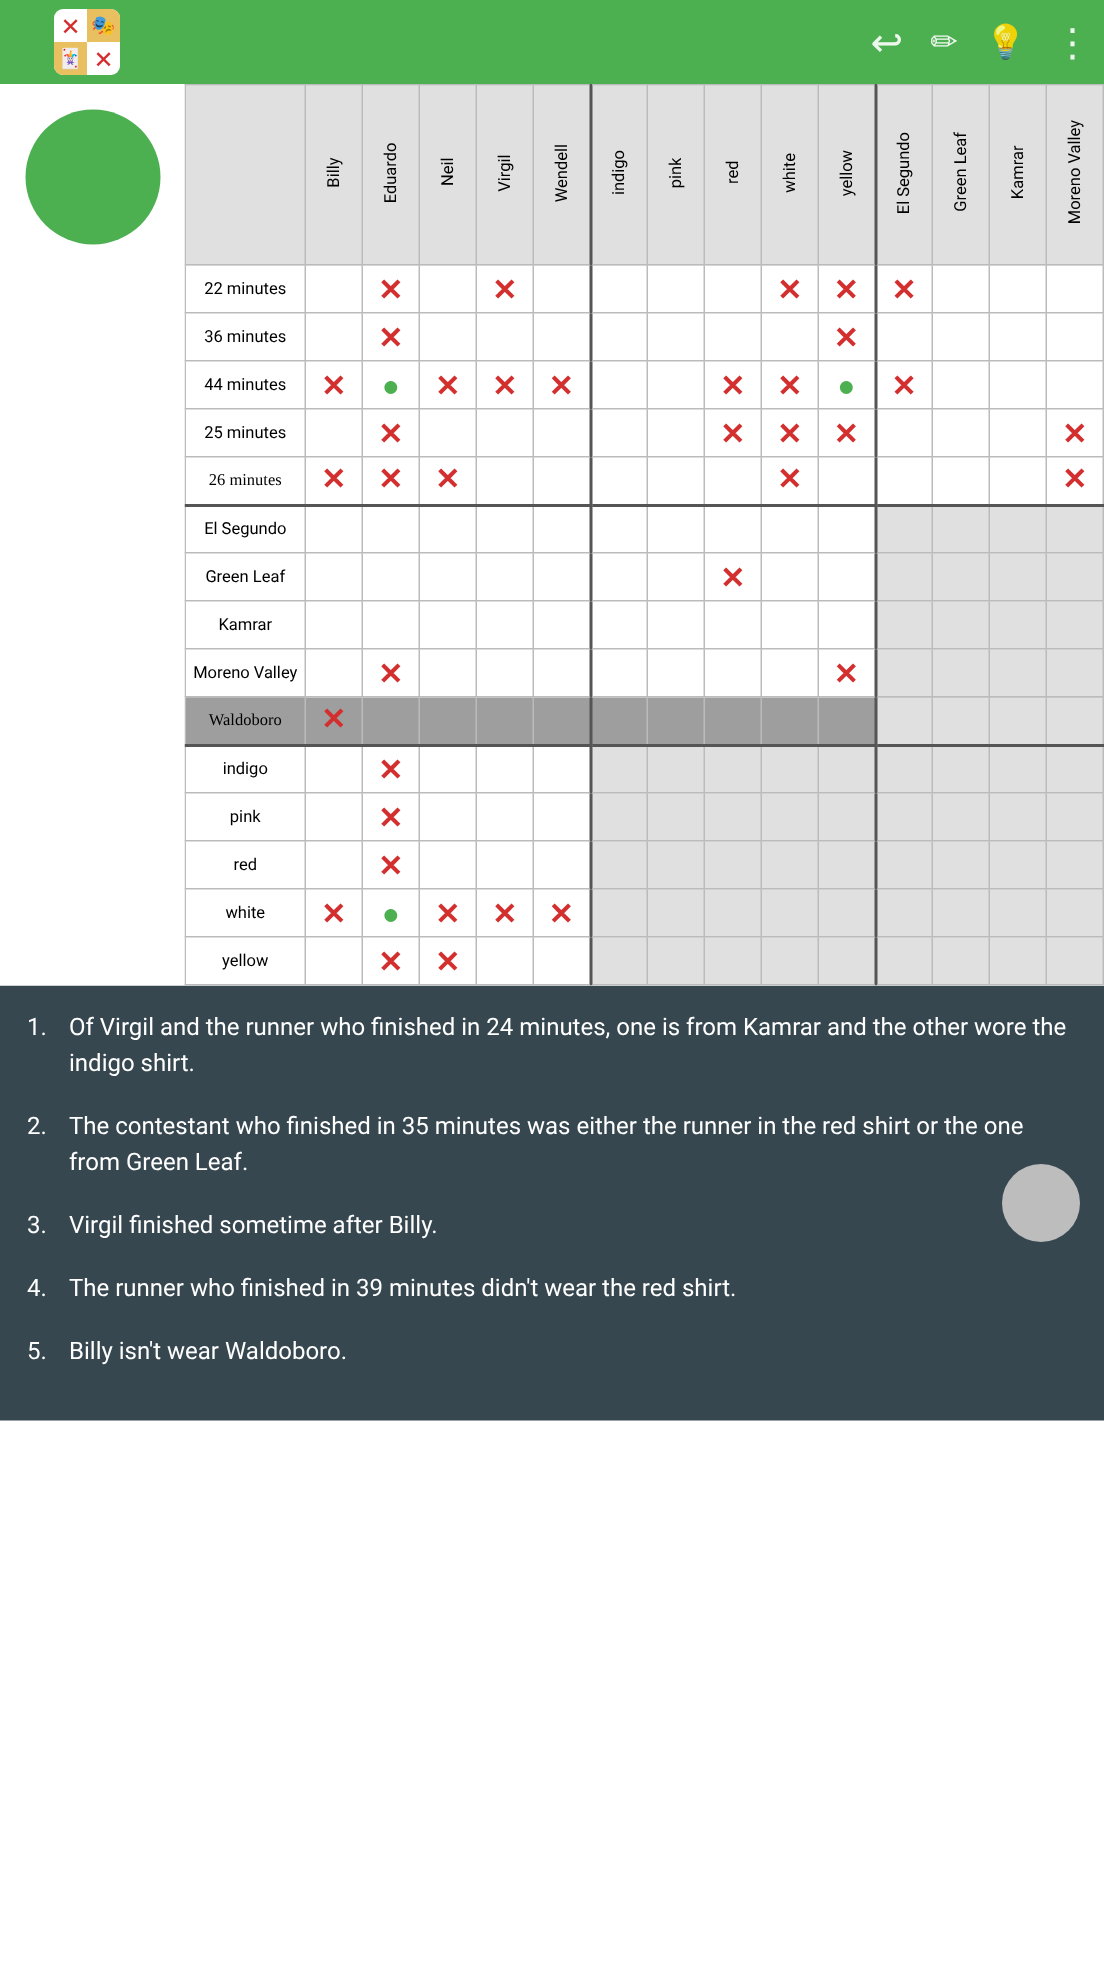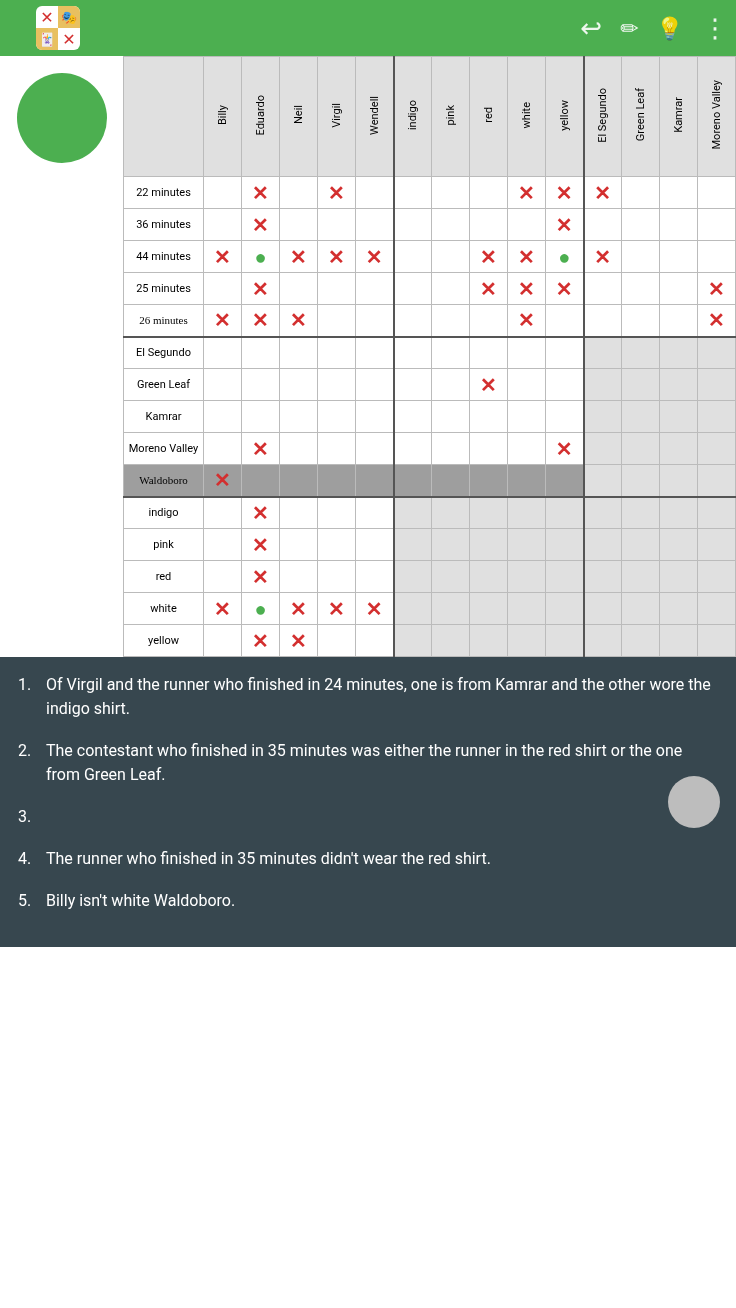--- a/index.html
+++ b/index.html
@@ -539,27 +539,28 @@
 <div class="clue-item">
       <span class="clue-number">1.</span>
       <span class="clue-text">Of Virgil and the runner who finished in 24 minutes, one is from Kamrar and the other wore the indigo shirt.</span>
     </div>
     <div class="clue-item">
       <span class="clue-number">2.</span>
       <span class="clue-text">The contestant who finished in 35 minutes was either the runner in the red shirt or the one from Green Leaf.</span>
     </div>
     <div class="clue-item">
       <span class="clue-number">3.</span>
+      <span class="clue-text">Virgil finished sometime after Billy.</span>
     </div>
     <div class="clue-item">
       <span class="clue-number">4.</span>
-      <span class="clue-text">The runner who finished in 35 minutes didn't wear the red shirt.</span>
+      <span class="clue-text">The runner who finished in 39 minutes didn't wear the red shirt.</span>
     </div>
     <div class="clue-item">
       <span class="clue-number">5.</span>
-      <span class="clue-text">Billy isn't white Waldoboro.</span>
+      <span class="clue-text">Billy isn't wear Waldoboro.</span>
     </div>
   </div>
 
 <div style="position:relative; height:0;">
   <div style="position:fixed; right:16px; bottom:480px; width:52px; height:52px; border-radius:50%; background:#bdbdbd; display:flex; align-items:center; justify-content:center; cursor:pointer; z-index:10;">
   </div>
 </div>
 
 </body></html>

